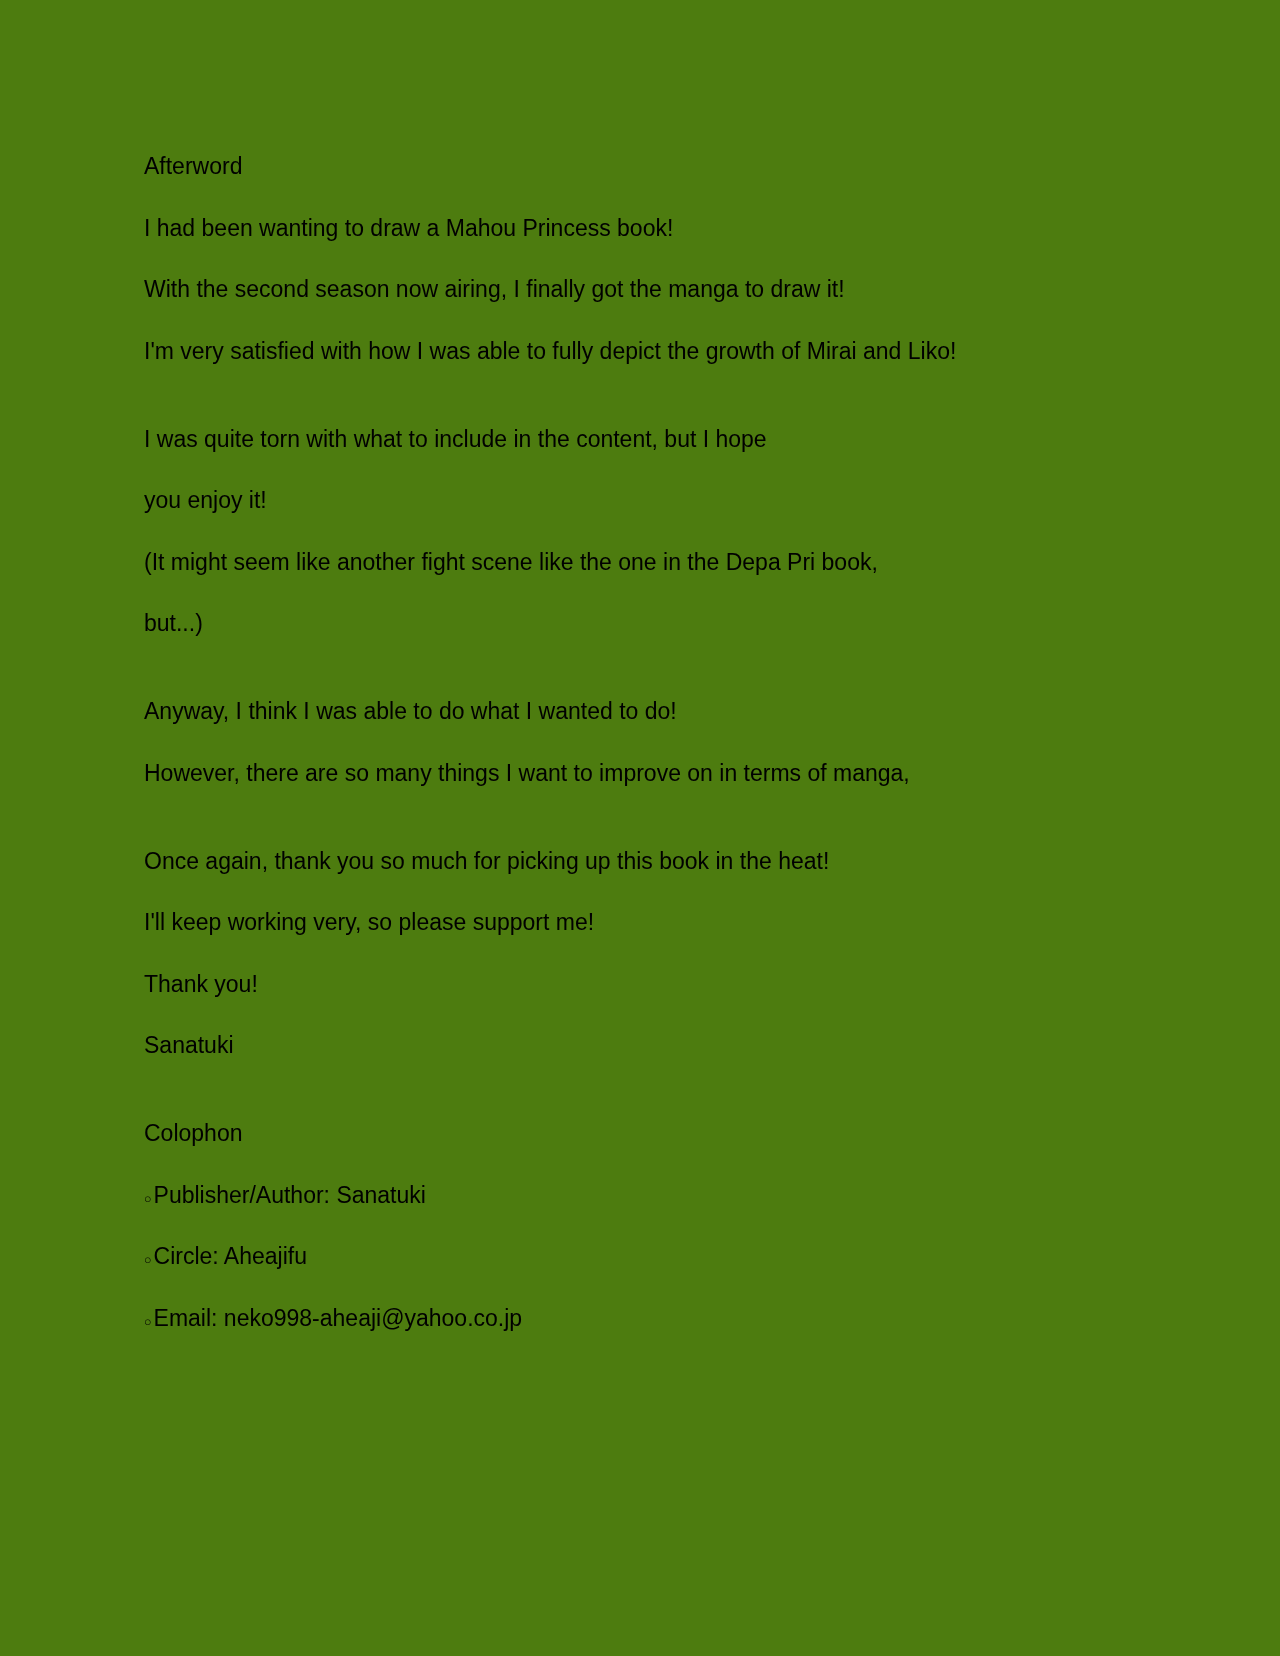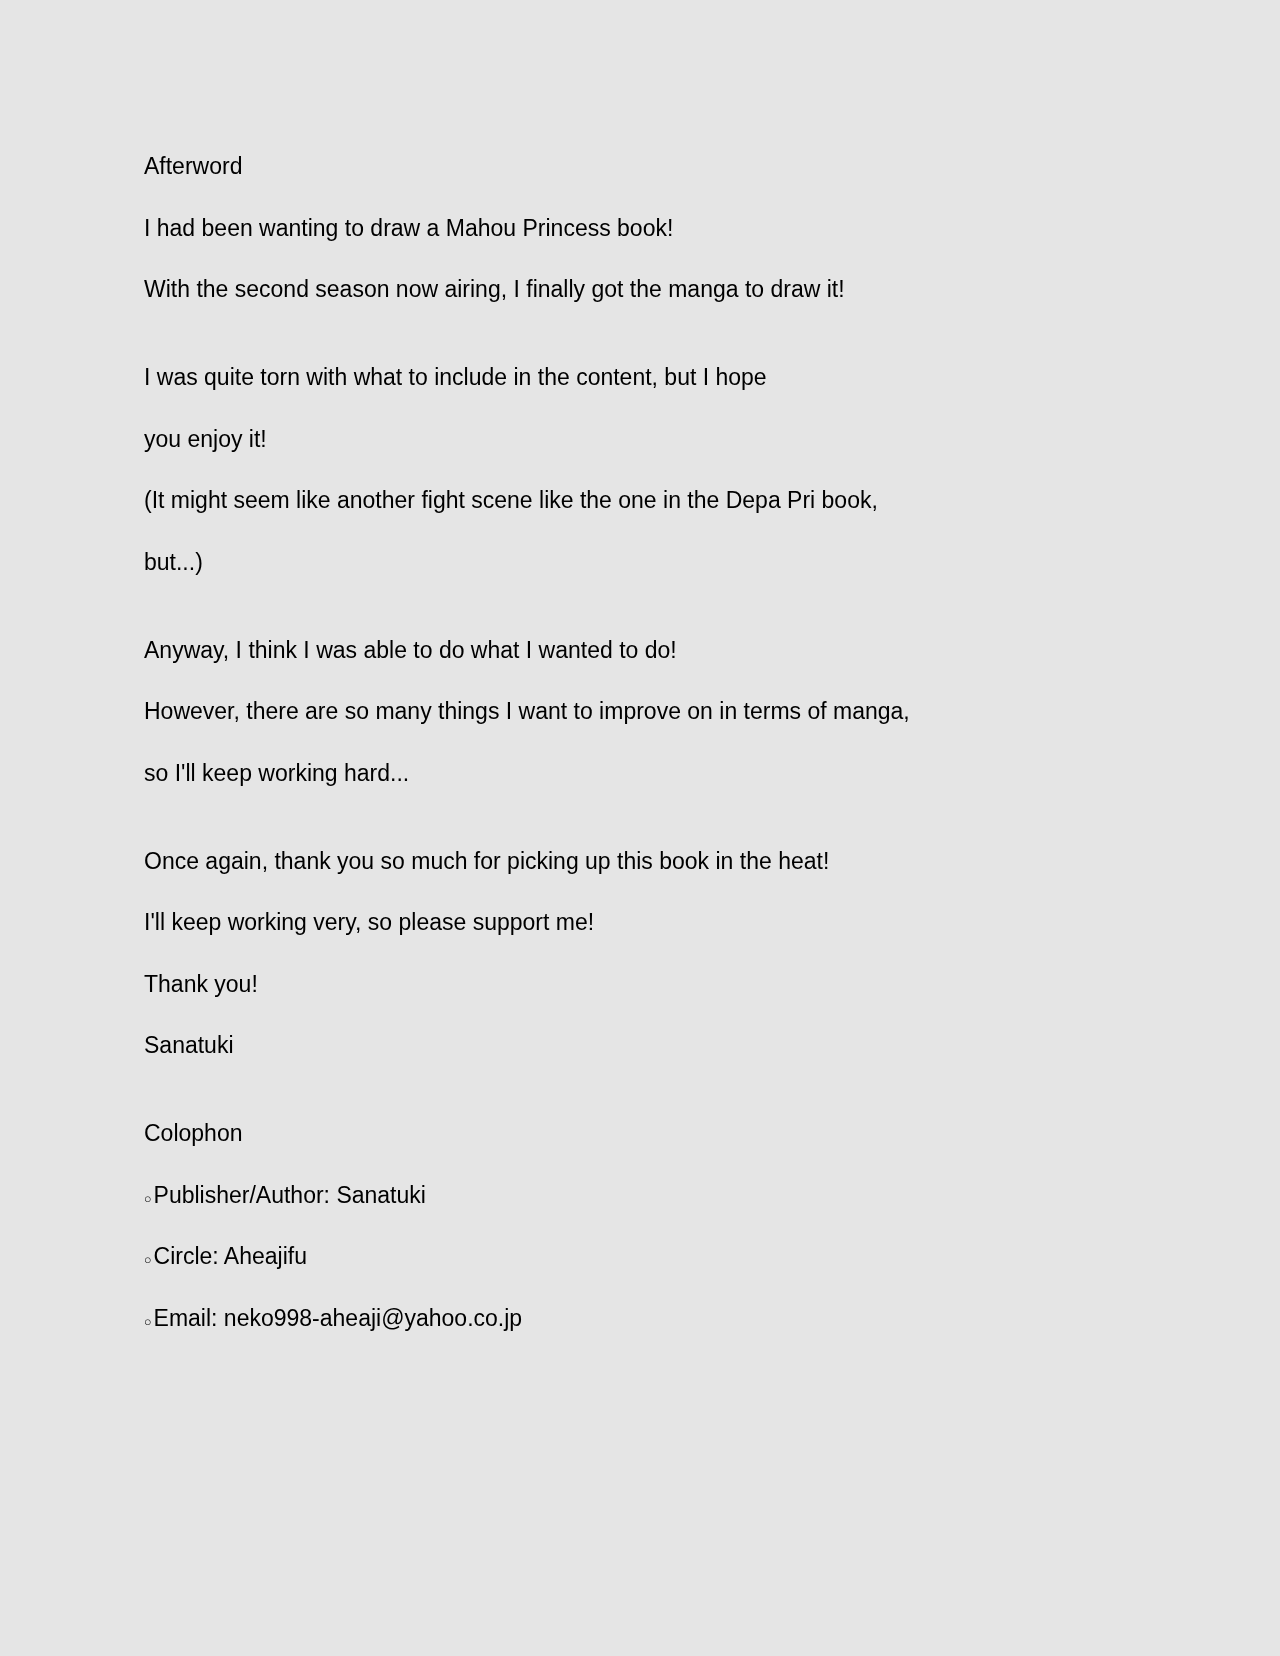--- a/index.html
+++ b/index.html
@@ -8,21 +8,21 @@
   }
   body {
     width: 1280px;
     height: 1656px;
     background: #ffffff;
   }
   .page {
     position: relative;
     width: 1280px;
     height: 1656px;
-    background: #e5e5e5;
+    background: #4d7c0f;
     overflow: hidden;
     font-family: "Liberation Sans", "DejaVu Sans", sans-serif;
     color: #000000;
   }
   .doc {
     padding: 136px 60px 0 144px;
     font-size: 23px;
   }
   .line {
     margin: 0;
@@ -42,33 +42,33 @@
 </style>
 </head>
 <body>
 
 <div class="page">
   <section class="doc">
 
     <p class="line">Afterword</p>
     <p class="line">I had been wanting to draw a Mahou Princess book!</p>
     <p class="line">With the second season now airing, I finally got the manga to draw it!</p>
+    <p class="line">I'm very satisfied with how I was able to fully depict the growth of Mirai and Liko!</p>
 
     <div class="para-gap"></div>
 
     <p class="line">I was quite torn with what to include in the content, but I hope</p>
     <p class="line">you enjoy it!</p>
     <p class="line">(It might seem like another fight scene like the one in the Depa Pri book,</p>
     <p class="line">but...)</p>
 
     <div class="para-gap"></div>
 
     <p class="line">Anyway, I think I was able to do what I wanted to do!</p>
     <p class="line">However, there are so many things I want to improve on in terms of manga,</p>
-    <p class="line">so I'll keep working hard...</p>
 
     <div class="para-gap"></div>
 
     <p class="line">Once again, thank you so much for picking up this book in the heat!</p>
     <p class="line">I'll keep working very, so please support me!</p>
     <p class="line">Thank you!</p>
     <p class="line">Sanatuki</p>
 
     <div class="para-gap"></div>
 

